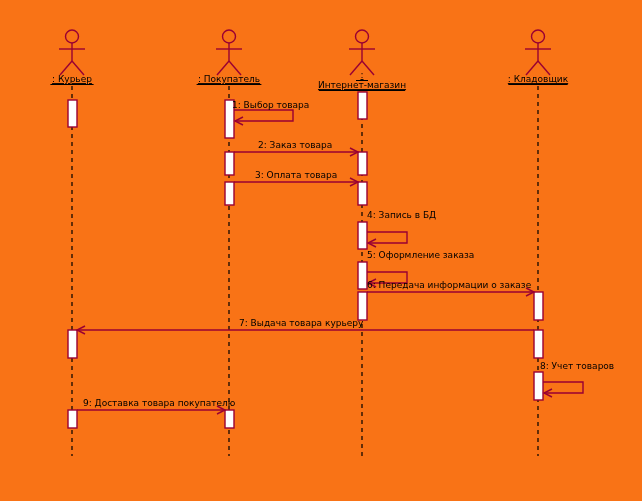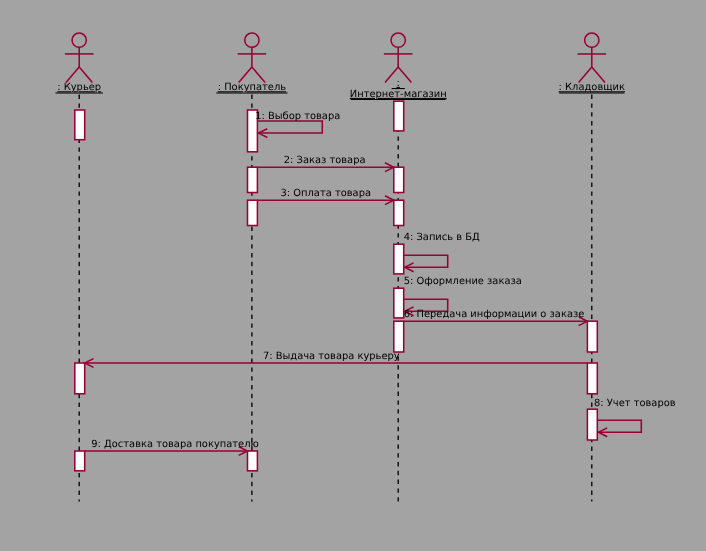--- a/index.html
+++ b/index.html
@@ -7,21 +7,21 @@
     padding: 0;
     background: #ffffff;
   }
   body {
     font-family: "DejaVu Sans", "Liberation Sans", sans-serif;
   }
   #canvas {
     position: relative;
     width: 642px;
     height: 501px;
-    background: #a3a3a3;
+    background: #f97316;
     overflow: hidden;
   }
   #diagram-svg {
     position: absolute;
     left: 0;
     top: 0;
     width: 642px;
     height: 501px;
     display: block;
   }

